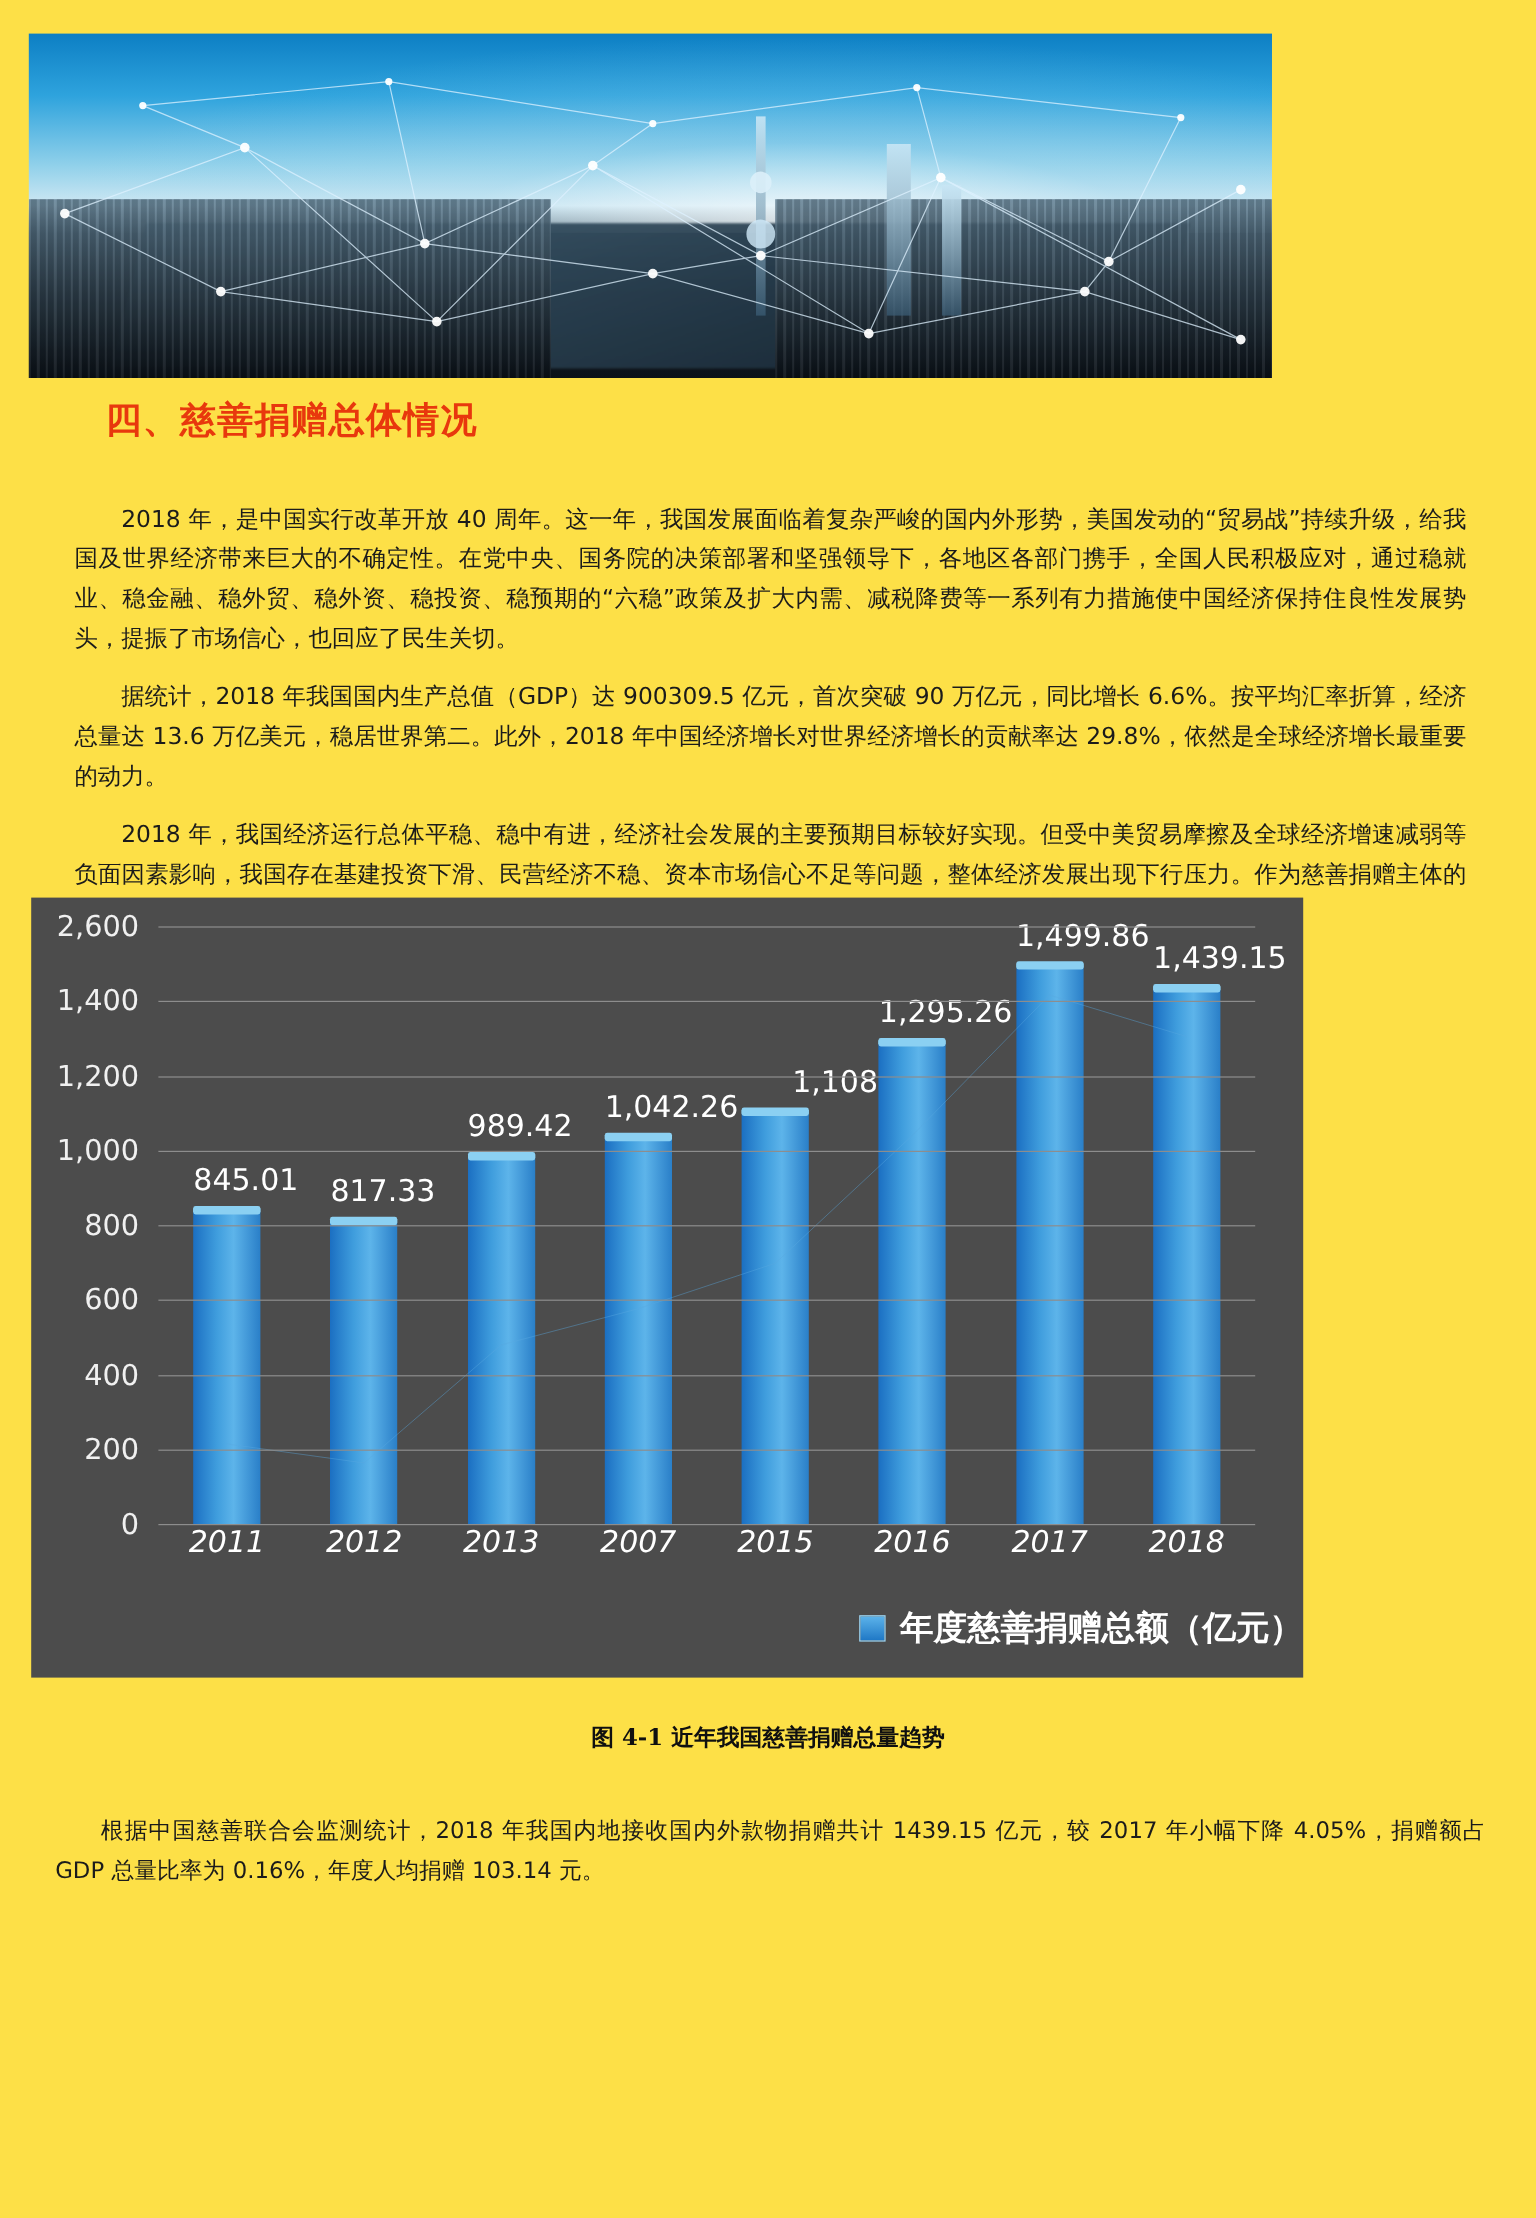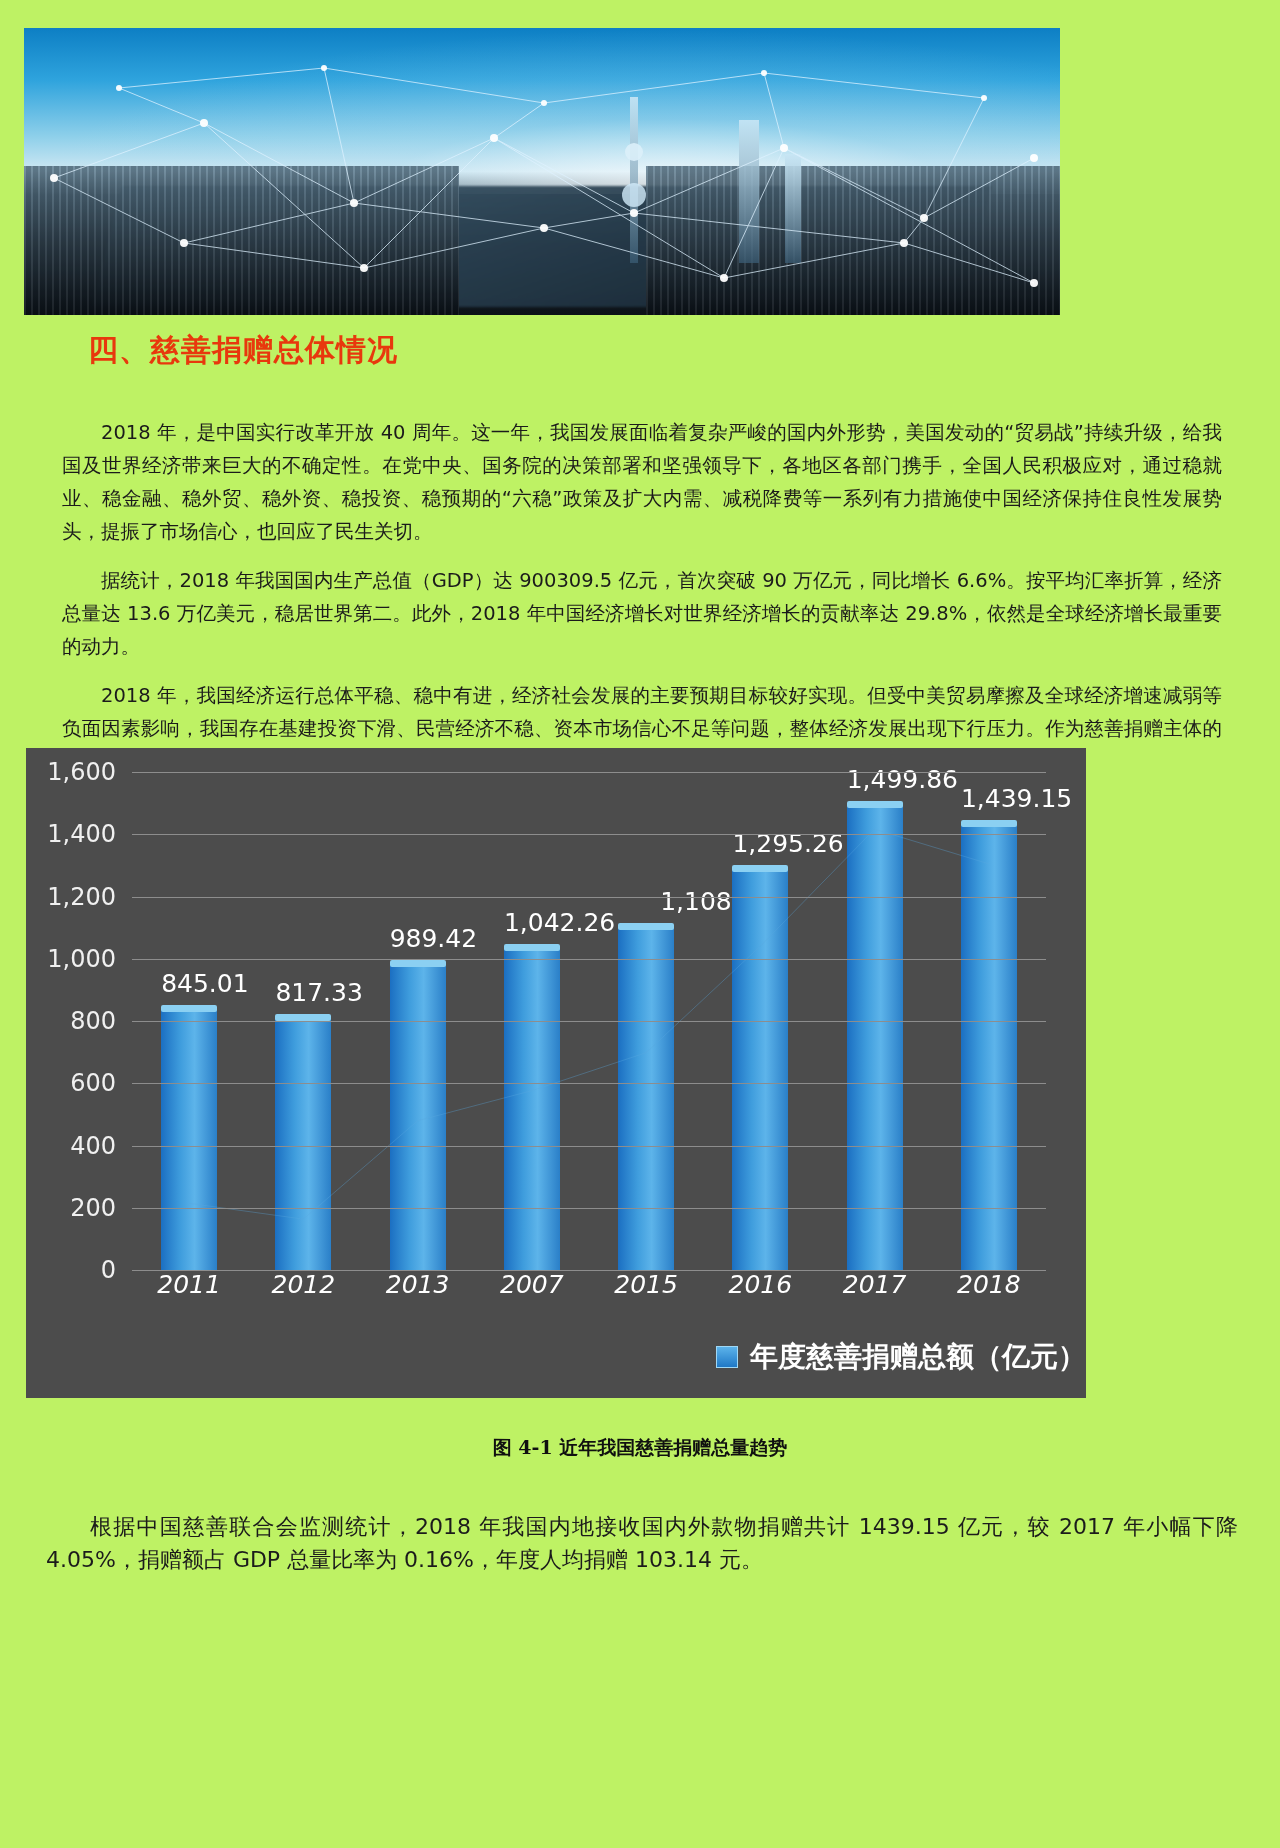--- a/index.html
+++ b/index.html
@@ -6,21 +6,21 @@
   html, body {
     margin: 0; padding: 0;
     background: #ffffff;
     font-family: "Liberation Sans", "DejaVu Sans", sans-serif;
   }
   .page {
     position: relative;
     width: 1280px;
     height: 1848px;
     margin: 0 auto;
-    background: #bef264;
+    background: #fde047;
     overflow: hidden;
   }
 
   
   .hero {
     position: absolute;
     left: 24px; top: 28px;
     width: 1036px; height: 287px;
     overflow: hidden;
     background: linear-gradient(180deg, #0d7fc4 0%, #2ea3dd 18%, #8fd0ea 38%, #cfe8f3 50%, #4a5f6d 58%, #17212b 75%, #0c1218 100%);
@@ -172,21 +172,21 @@
     font-size: 19px;
     color: #101010;
     font-family: "DejaVu Serif", serif;
     font-weight: bold;
   }
 
   .body-text-2 {
     position: absolute;
     left: 46px; top: 1510px;
     width: 1192px;
-    font-size: 22px;
+    font-size: 19px;
     line-height: 33px;
     color: #1b1b1b;
     text-align: justify;
     font-family: "DejaVu Sans", sans-serif;
   }
   .body-text-2 p { margin: 0; text-indent: 2em; }
 </style>
 </head>
 <body>
 
@@ -244,21 +244,21 @@
   <div class="chart-box">
     <div class="y-axis-labels">
         <span style="top: 498px;">0</span>
         <span style="top: 435.75px;">200</span>
         <span style="top: 373.5px;">400</span>
         <span style="top: 311.25px;">600</span>
         <span style="top: 249px;">800</span>
         <span style="top: 186.75px;">1,000</span>
         <span style="top: 124.5px;">1,200</span>
         <span style="top: 62.25px;">1,400</span>
-        <span style="top: 0px;">1,600</span>
+        <span style="top: 0px;">2,600</span>
       </div>
     <div class="plot">
       <div class="bars">
           <div class="barcell">
             <div class="bar" style="height: 263.009px; text-align: right;">
               <div class="cap"></div>
               <div class="bar-label">845.01</div>
             </div>
           </div>
           <div class="barcell">

